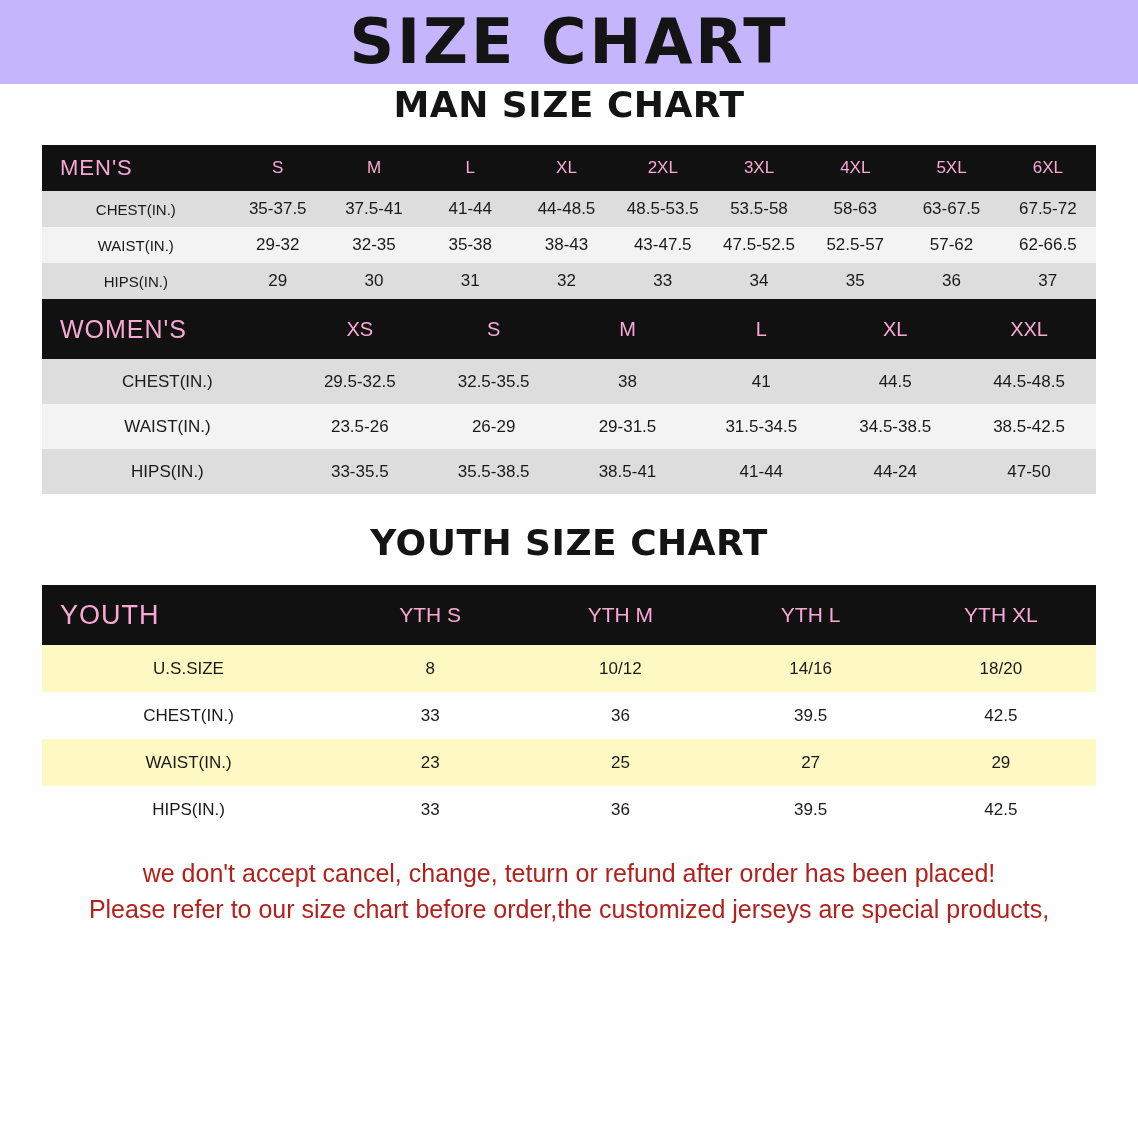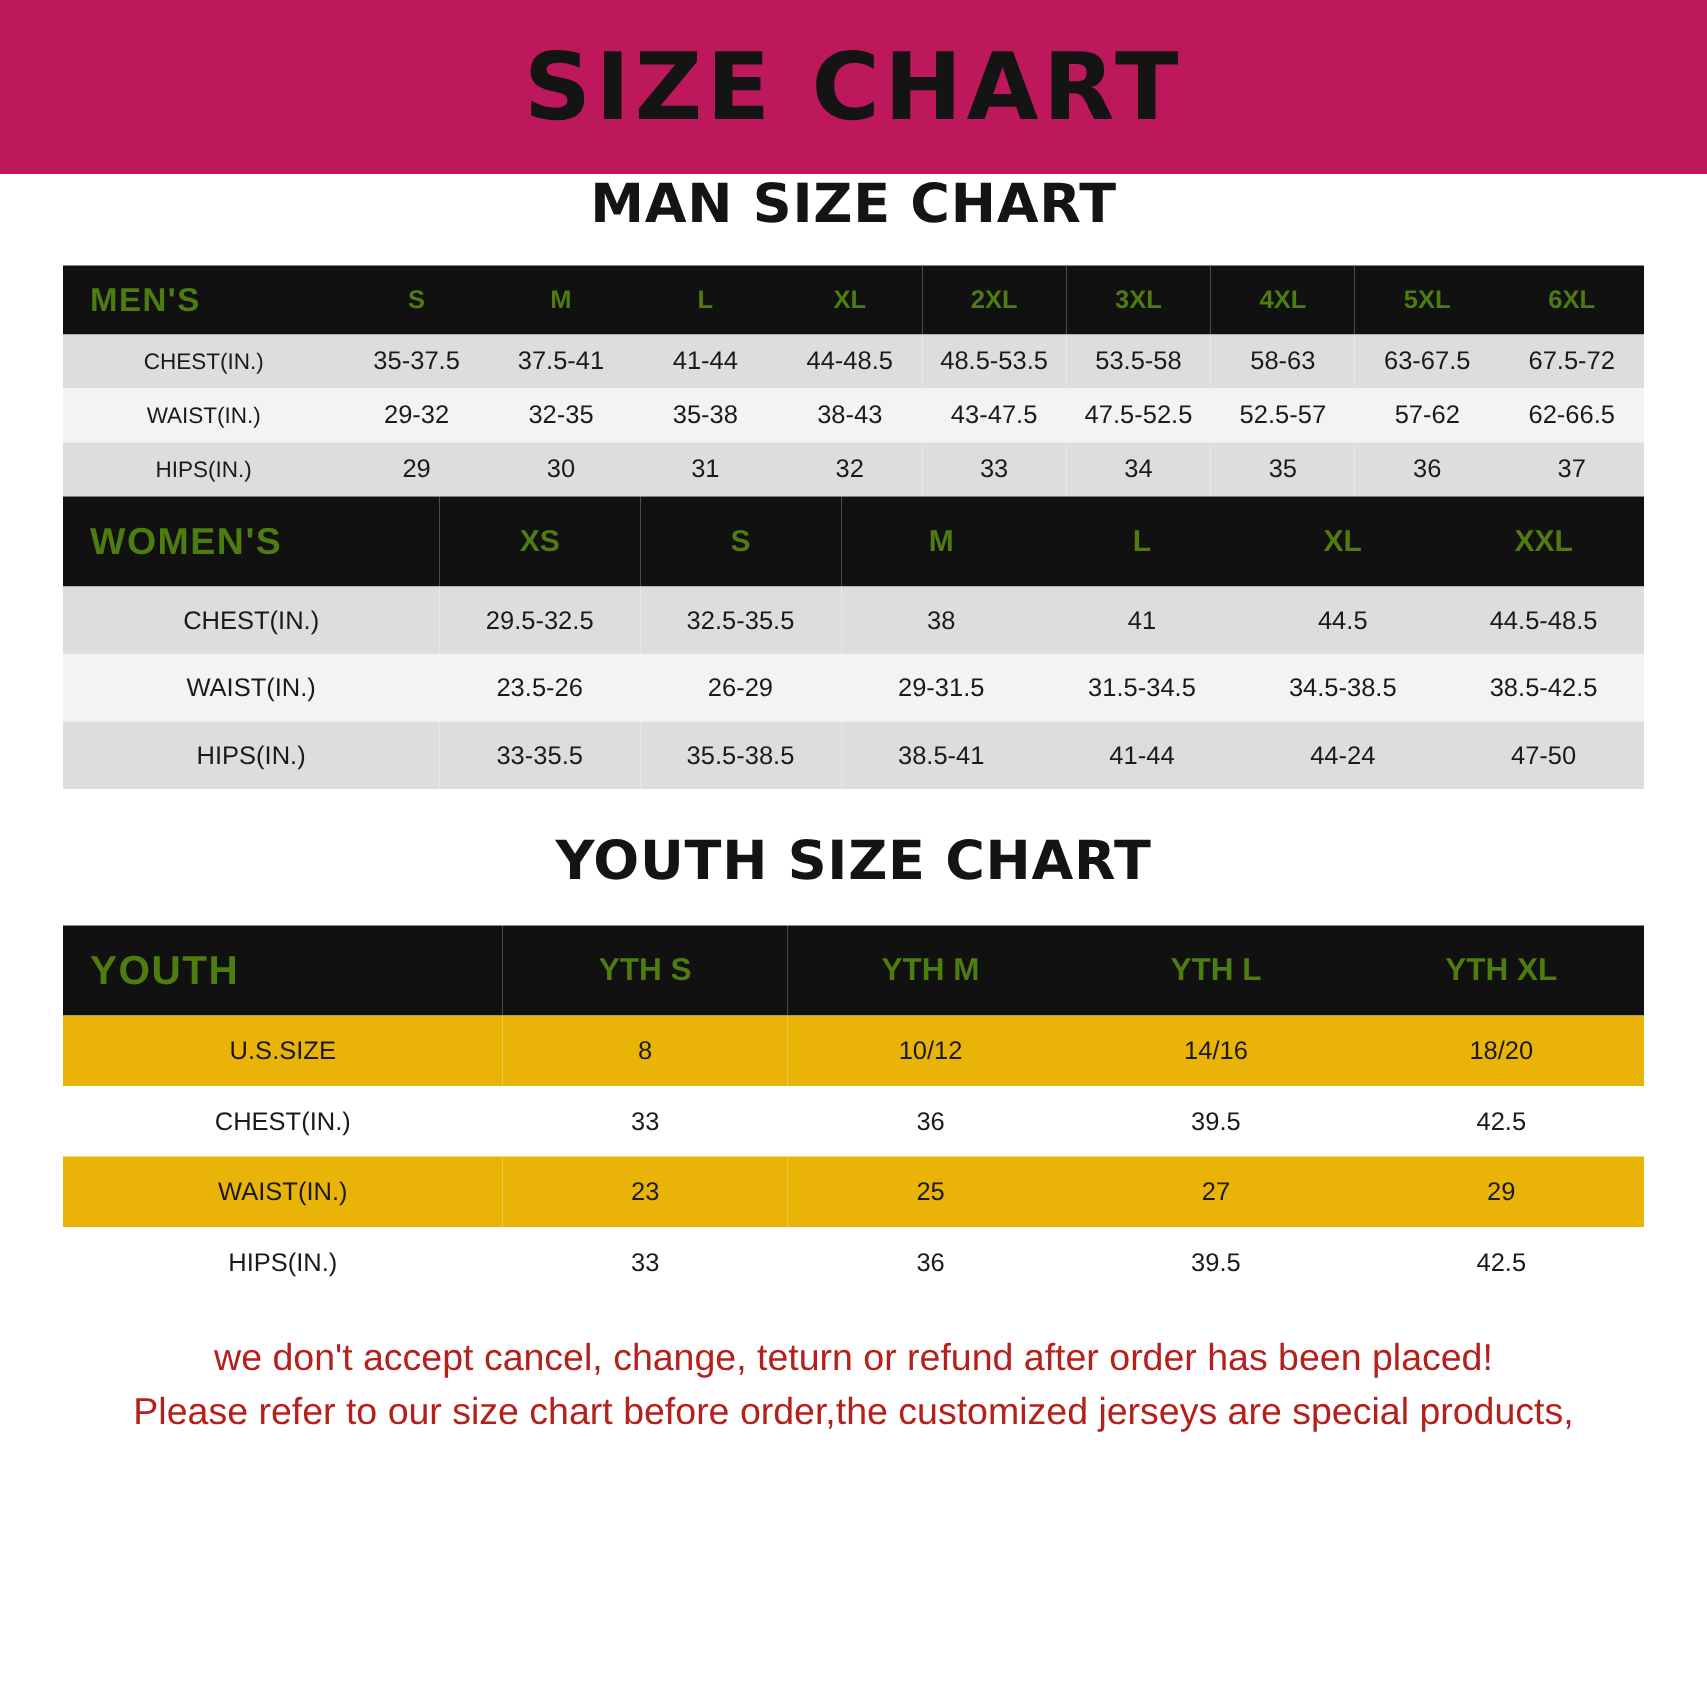--- a/index.html
+++ b/index.html
@@ -18,22 +18,22 @@
   .page {
     position: relative;
     width: 1138px;
     height: 1132px;
     background: #ffffff;
   }
 
   
   .banner {
     width: 100%;
-    height: 116px;
-    background: #be185d;
+    height: 84px;
+    background: #c4b5fd;
     display: flex;
     align-items: center;
     justify-content: center;
     box-sizing: border-box;
   }
   .banner-title {
     font-family: "DejaVu Sans", sans-serif;
     font-weight: bold;
     font-size: 62px;
     letter-spacing: 3px;
@@ -69,22 +69,22 @@
     text-align: center;
     font-family: "Liberation Sans", sans-serif;
     color: #1a1a1a;
     white-space: nowrap;
   }
   
   table.size-table thead tr {
     background: #111111;
   }
   table.size-table thead th {
-    color: #4d7c0f;
-    font-weight: bold;
+    color: #f9a8d4;
+    font-weight: normal;
     margin-top: 20px;
   }
   .hdr-label {
     text-align: left !important;
     padding-left: 18px;
     font-family: "DejaVu Sans", sans-serif;
     letter-spacing: 1px;
   }
   
   tbody tr.odd  { background: #dddddd; }
@@ -99,21 +99,21 @@
   
   .women-table thead th { font-size: 20px; height: 58px; }
   .women-table .hdr-label { font-size: 25px; }
   .women-table tbody td { font-size: 17px; height: 43px; }
 
   
   .youth-table thead th { font-size: 21px; height: 58px; }
   .youth-table .hdr-label { font-size: 27px; }
   .youth-table tbody td { font-size: 17px; height: 45px; }
   .youth-table tbody tr.even { background: #ffffff; }
-  .youth-table tbody tr.odd  { background: #eab308; }
+  .youth-table tbody tr.odd  { background: #fef9c3; }
 
   
   .note {
     margin: 22px 34px 0 34px;
     color: #b4201c;
     font-family: "Liberation Sans", sans-serif;
     font-size: 25px;
     line-height: 1.45;
     text-align: center;
   }

